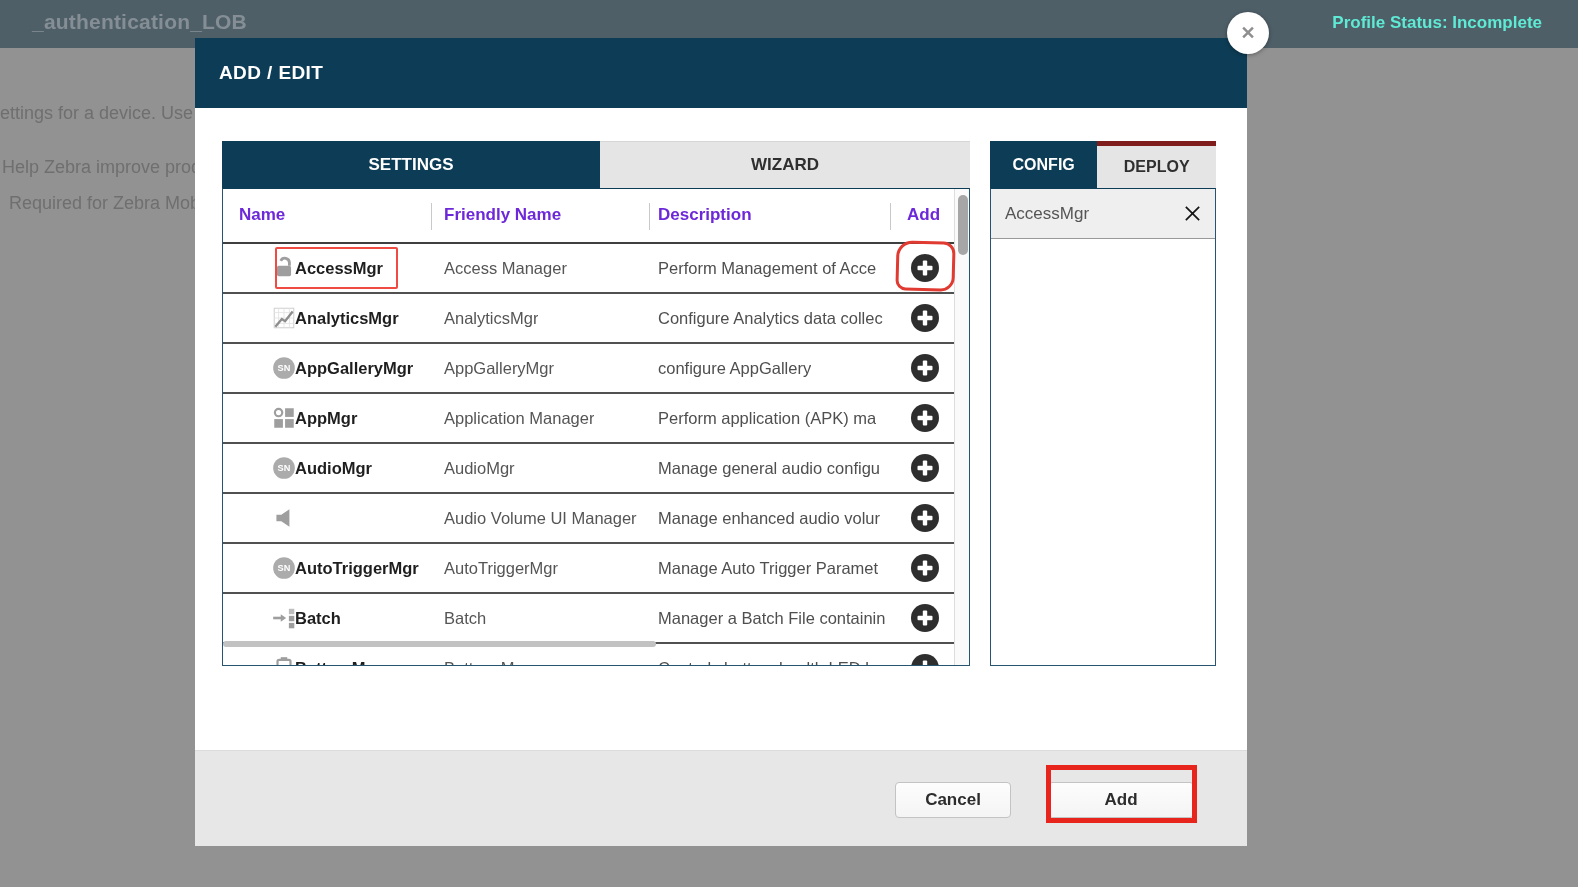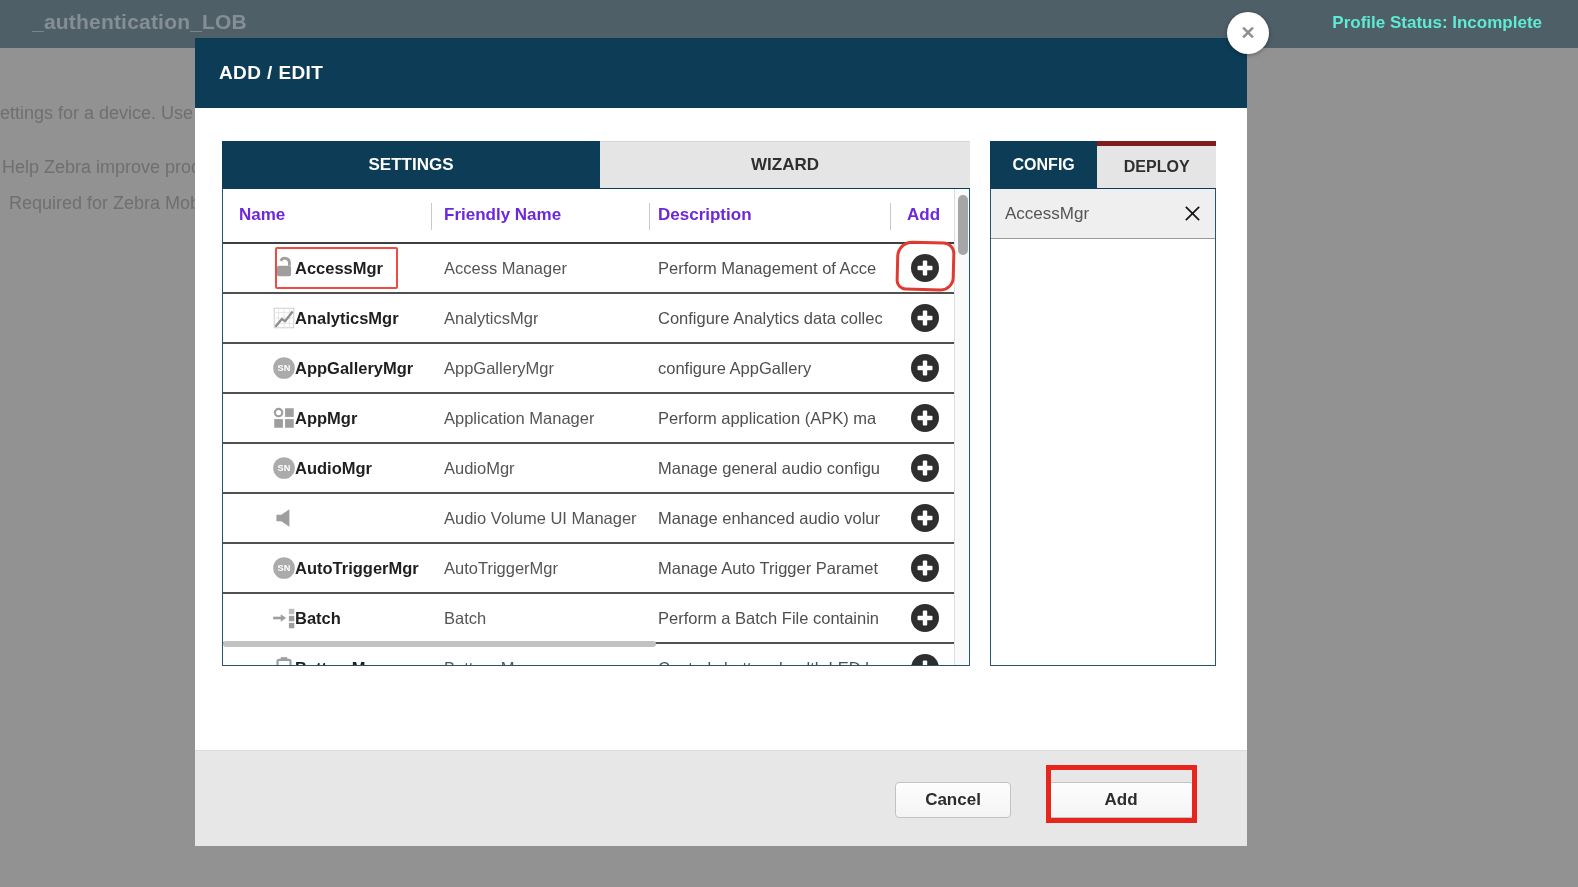--- a/index.html
+++ b/index.html
@@ -278,21 +278,21 @@
           <div class="g-row">
             <span class="cell-icon"><svg width="26" height="26" viewBox="0 0 24 24">
                 <path d="M2 12 h8" stroke="#9e9e9e" stroke-width="2.4"></path>
                 <path d="M9 8.5 L14 12 L9 15.5 Z" fill="#9e9e9e"></path>
                 <rect x="16.5" y="3.5" width="5" height="5" fill="#bdbdbd"></rect>
                 <rect x="16.5" y="10" width="5" height="5" fill="#9e9e9e"></rect>
                 <rect x="16.5" y="16.5" width="5" height="5" fill="#9e9e9e"></rect>
               </svg></span>
             <span class="cell-name">Batch</span>
             <span class="cell-friendly">Batch</span>
-            <span class="cell-desc">Perform a Batch File containin</span>
+            <span class="cell-desc">Manager a Batch File containin</span>
             <span class="cell-add"><svg width="30" height="30" viewBox="0 0 30 30">
                 <circle cx="15" cy="15" r="14" fill="#2e2e2e"></circle>
                 <rect x="7.5" y="12.8" width="15" height="4.4" rx="1" fill="#ffffff"></rect>
                 <rect x="12.8" y="7.5" width="4.4" height="15" rx="1" fill="#ffffff"></rect>
               </svg></span>
           </div>
           <div class="g-row">
             <span class="cell-icon"><svg width="26" height="26" viewBox="0 0 24 24">
                 <rect x="9" y="2" width="6" height="2.5" fill="#9e9e9e"></rect>
                 <rect x="6" y="4.5" width="12" height="17" rx="1.5" fill="none" stroke="#9e9e9e" stroke-width="2"></rect>

